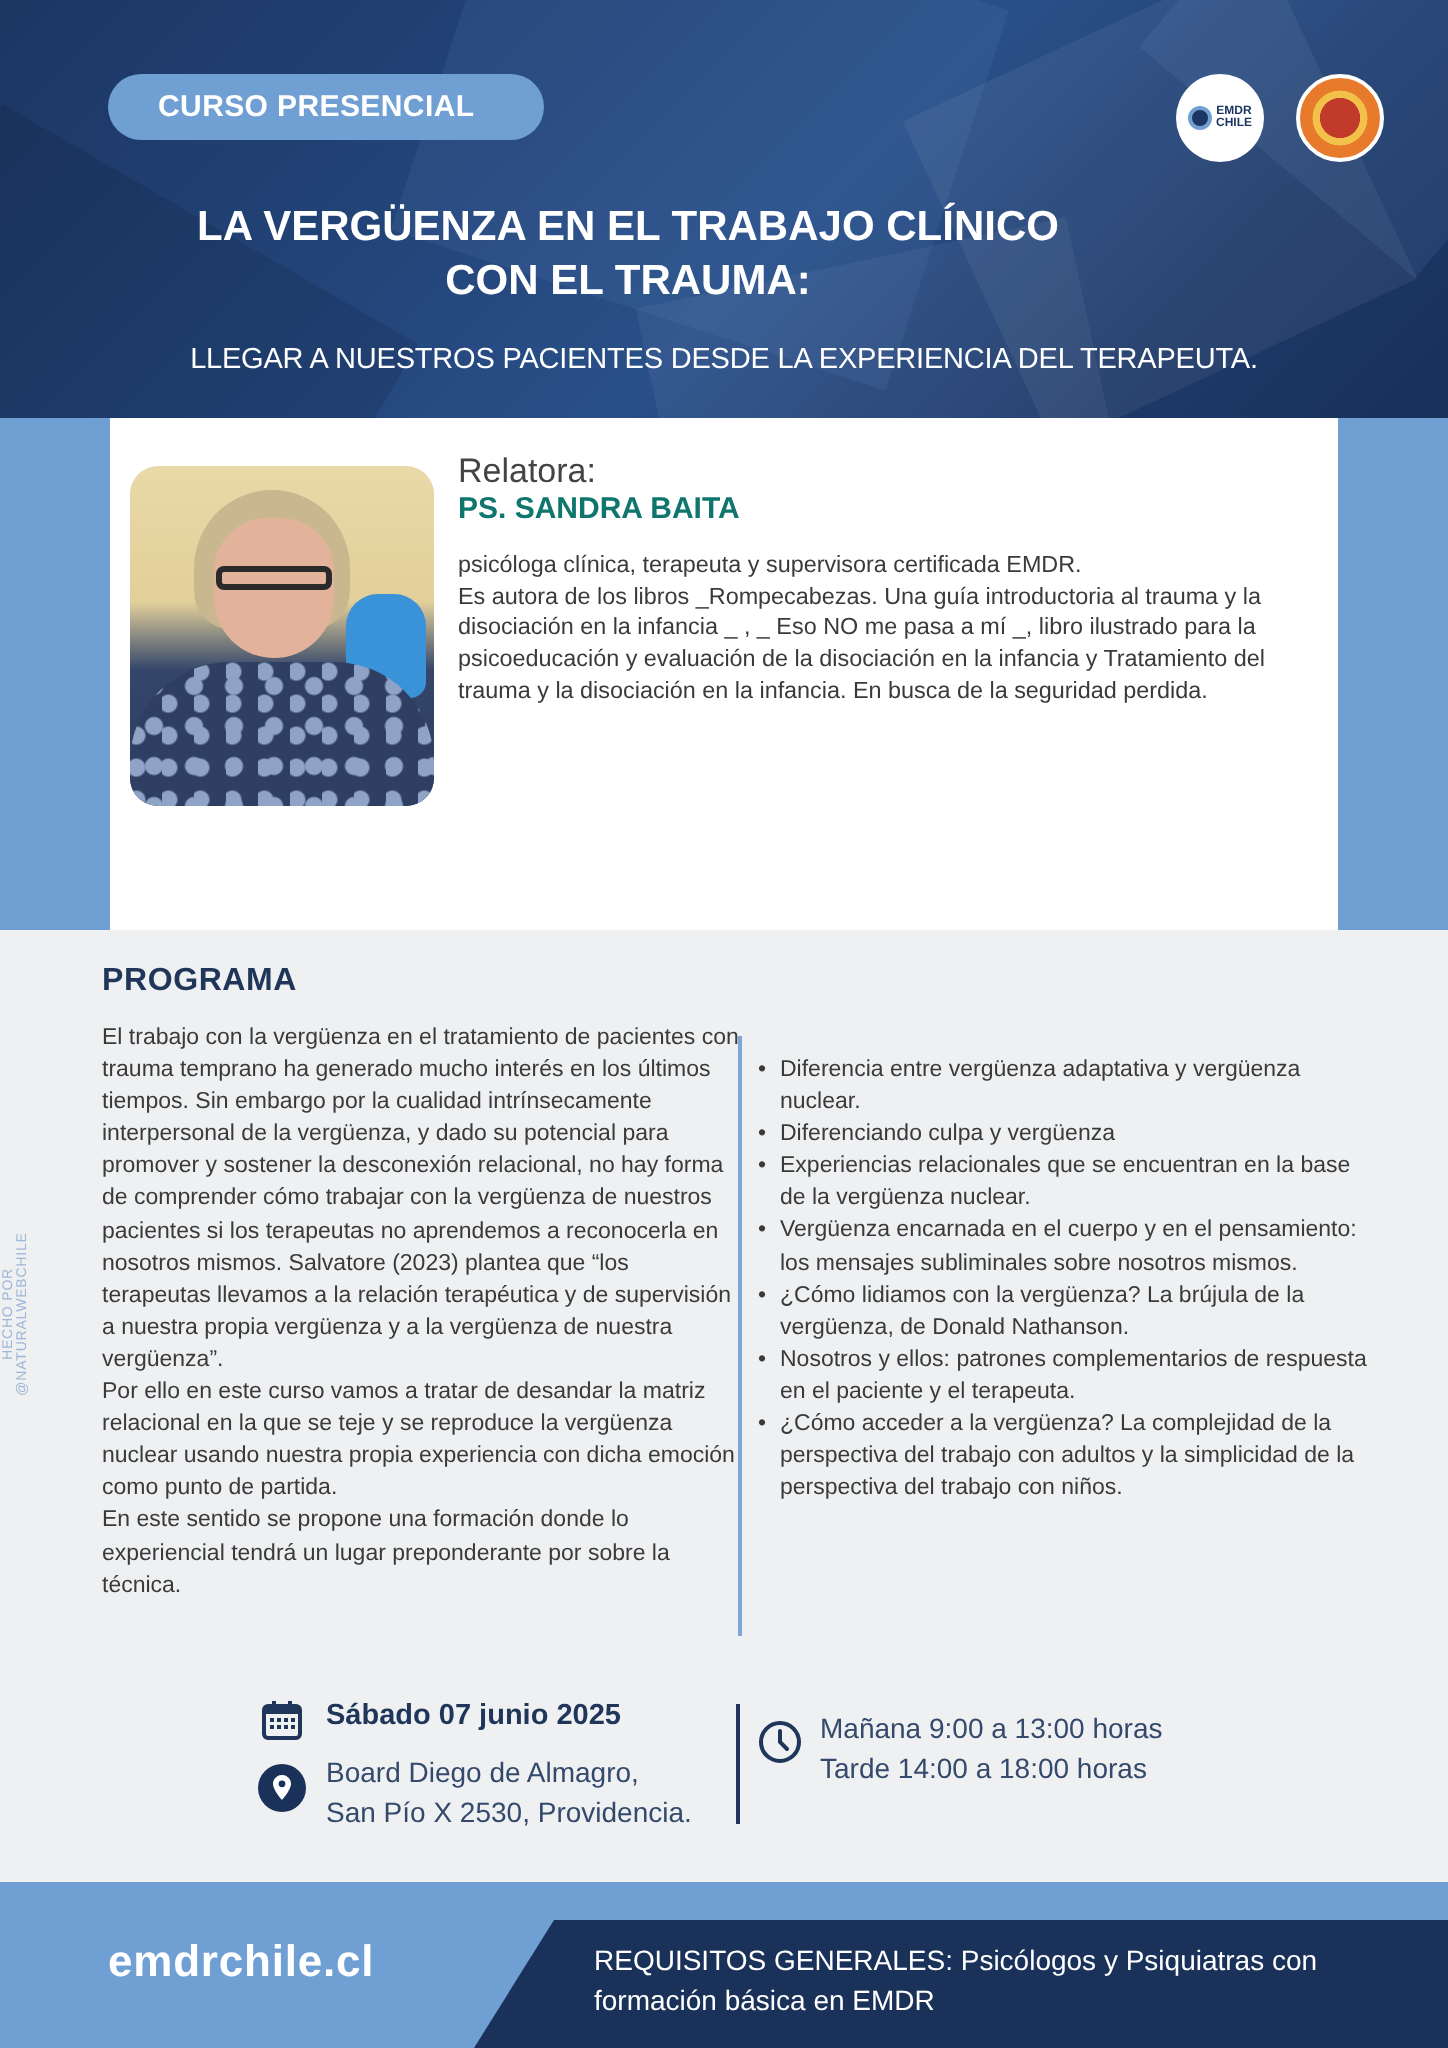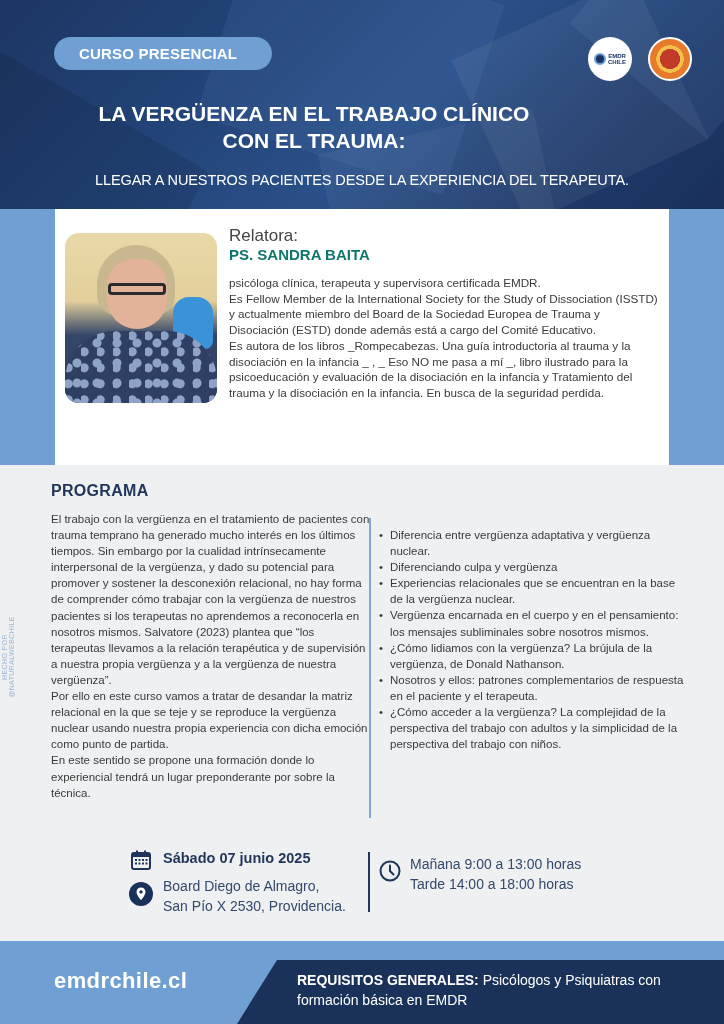--- a/index.html
+++ b/index.html
@@ -90,21 +90,21 @@
   .hours-text { position: absolute; left: 410px; top: 14px; font-size: 14px; line-height: 20px; color: #34496b; }
 
   
   .footer { position: absolute; left: 0; top: 941px; width: 724px; height: 83px; background: #6f9fd3; }
   .footer-site { position: absolute; left: 54px; top: 968px; font-size: 22px; color: #ffffff; font-weight: bold; letter-spacing: 0.4px; }
   .footer-dark {
     position: absolute; left: 237px; top: 960px; width: 487px; height: 64px; background: #1a3159;
     clip-path: polygon(40px 0, 100% 0, 100% 100%, 0 100%);
   }
   .footer-req { position: absolute; left: 297px; top: 970px; width: 420px; font-size: 14px; line-height: 20px; color: #ffffff; }
-  .footer-req b { font-weight: bold; margin-top: 32px; }
+  .footer-req b { font-weight: normal; margin-top: 32px; }
 </style>
 </head>
 <body>
 
 <div class="header">
   <div class="facet f1"></div>
   <div class="facet f2"></div>
   <div class="facet f3"></div>
   <div class="facet f4"></div>
   <div class="facet f5"></div>
@@ -135,21 +135,20 @@
   <div class="monster"></div>
   <div class="hair"></div>
   <div class="face"></div>
   <div class="glasses"></div>
   <div class="shirt"></div>
 </div>
 <div class="relatora-label">Relatora:</div>
 <div class="speaker-name">PS. SANDRA BAITA</div>
 <div class="speaker-bio">
   <p>psicóloga clínica, terapeuta y supervisora certificada EMDR.</p>
-  <p>Es Fellow Member de la International Society for the Study of Dissociation (ISSTD) y actualmente miembro del Board de la Sociedad Europea de Trauma y Disociación (ESTD) donde además está a cargo del Comité Educativo.</p>
   <p>Es autora de los libros _Rompecabezas. Una guía introductoria al trauma y la disociación en la infancia _ , _ Eso NO me pasa a mí _, libro ilustrado para la psicoeducación y evaluación de la disociación en la infancia y Tratamiento del trauma y la disociación en la infancia. En busca de la seguridad perdida.</p>
 </div>
 
 <div class="watermark">HECHO POR @NATURALWEBCHILE</div>
 <div class="programa-title">PROGRAMA</div>
 
 <div class="prog-left">
   <p>El trabajo con la vergüenza en el tratamiento de pacientes con trauma temprano ha generado mucho interés en los últimos tiempos. Sin embargo por la cualidad intrínsecamente interpersonal de la vergüenza, y dado su potencial para promover y sostener la desconexión relacional, no hay forma de comprender cómo trabajar con la vergüenza de nuestros pacientes si los terapeutas no aprendemos a reconocerla en nosotros mismos. Salvatore (2023) plantea que “los terapeutas llevamos a la relación terapéutica y de supervisión a nuestra propia vergüenza y a la vergüenza de nuestra vergüenza”.</p>
   <p> Por ello en este curso vamos a tratar de desandar la matriz relacional en la que se teje y se reproduce la vergüenza nuclear usando nuestra propia experiencia con dicha emoción como punto de partida.</p>
   <p> En este sentido se propone una formación donde lo experiencial tendrá un lugar preponderante por sobre la técnica.</p>

